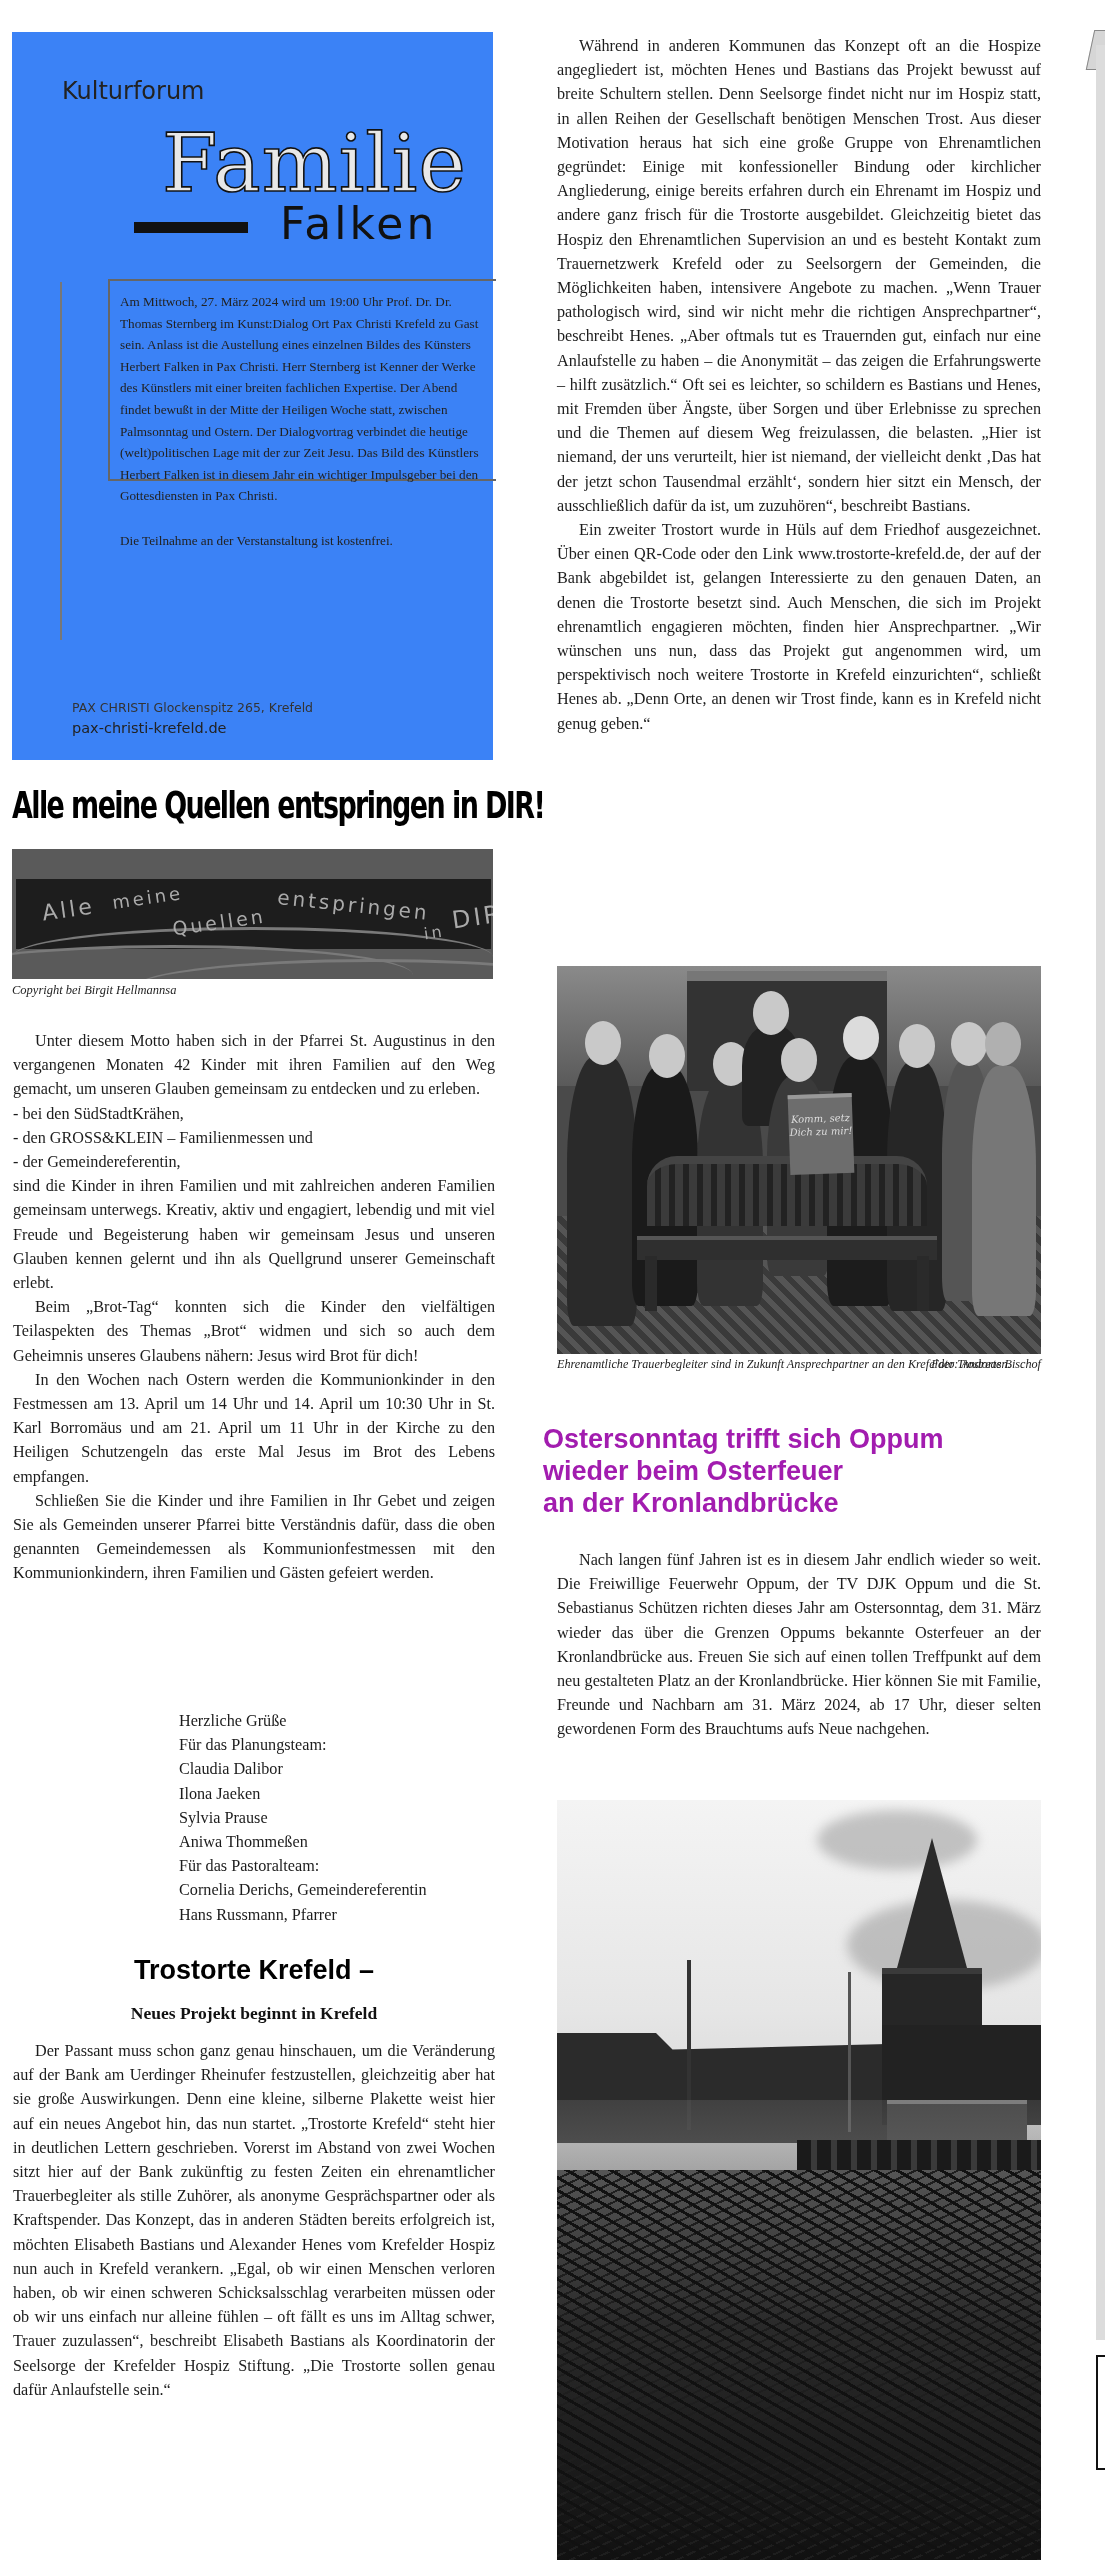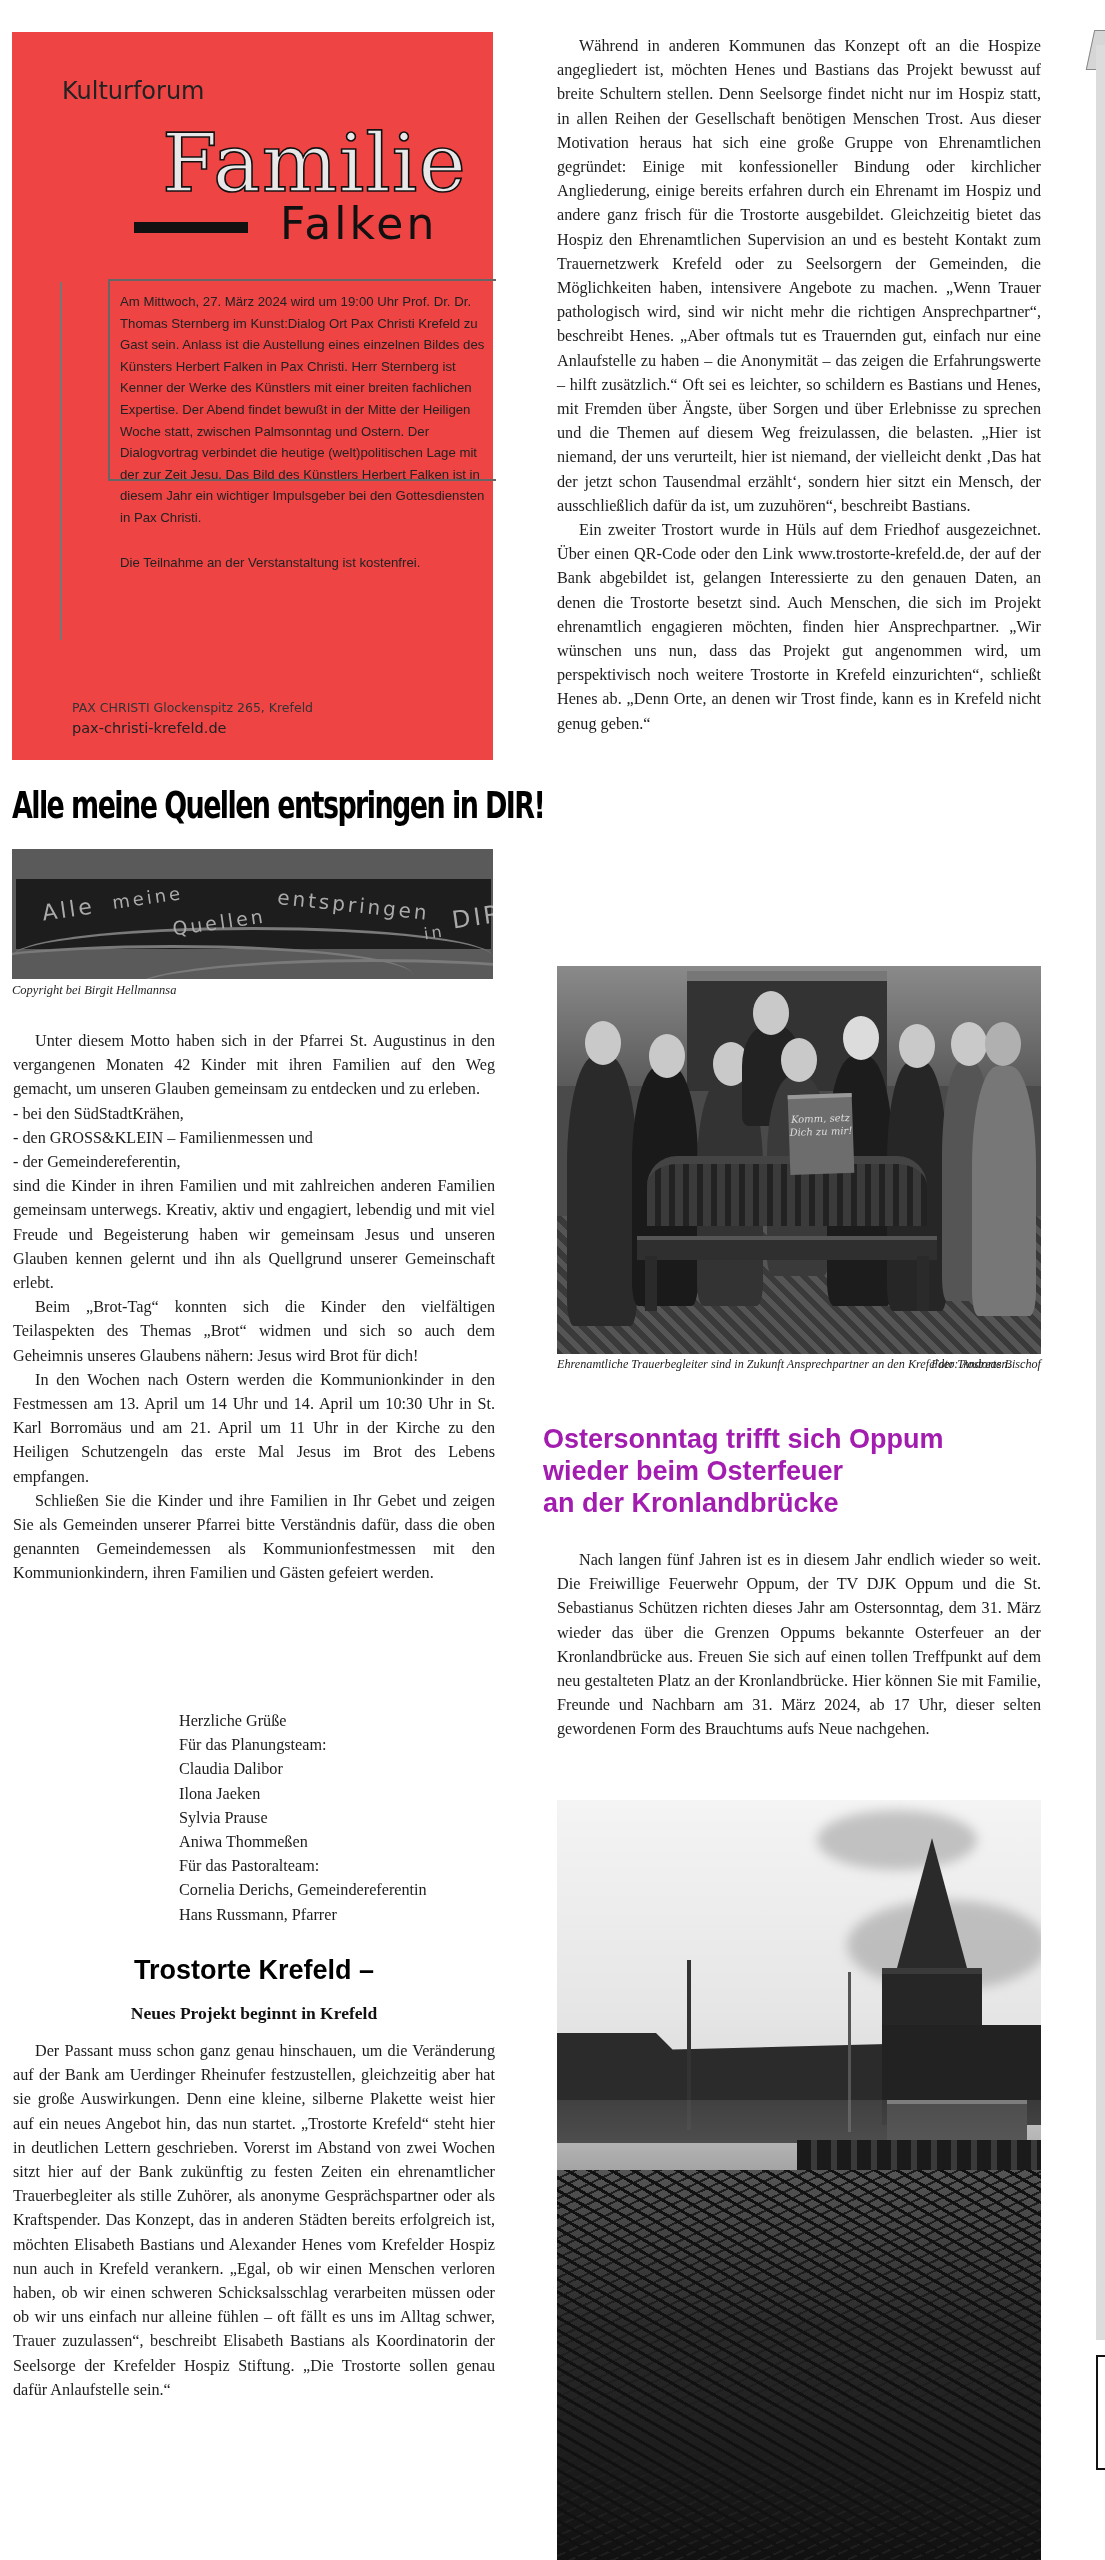--- a/index.html
+++ b/index.html
@@ -2,35 +2,35 @@
 <html><head>
 <meta charset="utf-8">
 <style>
   * { box-sizing: border-box; margin: 0; padding: 0; }
   html, body { width: 1105px; height: 2560px; background: #ffffff; overflow: hidden; }
   body { position: relative; font-family: "DejaVu Serif", "Liberation Serif", serif; color: #1a1a1a; }
 
   
   #ad-box {
     position: absolute; left: 12px; top: 32px; width: 481px; height: 728px;
-    background: #ef4444;
+    background: #3b82f6;
   }
   #ad-kulturforum { position: absolute; left: 50px; top: 45px; font-family: "DejaVu Sans", sans-serif; font-size: 24px; color: #222; }
   #ad-herbert {
     position: absolute; left: 150px; top: 92px; font-family: "DejaVu Serif", serif; font-size: 80px;
     color: #e8e8e8; -webkit-text-stroke: 1.6px #111; letter-spacing: 1px; line-height: 1;
   }
   #ad-bar { position: absolute; left: 122px; top: 190px; width: 114px; height: 11px; background: #111; }
   #ad-falken { position: absolute; left: 268px; top: 170px; font-family: "DejaVu Sans", sans-serif; font-size: 44px; color: #111; letter-spacing: 3px; line-height: 1; }
 
   #ad-vline { position: absolute; left: 48px; top: 250px; width: 2px; height: 358px; background: #777; }
   #ad-textbox {
     position: absolute; left: 96px; top: 247px; width: 388px; height: 202px;
     border: 2px solid #666; border-right: none; padding: 10px 10px 0 10px;
-    font-family: Liberation Sans, sans-serif; font-size: 13.2px; line-height: 21.6px; color: #222;
+    font-family: Liberation Serif, serif; font-size: 13.2px; line-height: 21.6px; color: #222;
   }
   #ad-textbox p + p { margin-top: 23px; }
   #ad-address { position: absolute; left: 60px; top: 668px; font-family: "DejaVu Sans", sans-serif; font-size: 12.5px; color: #333; }
   #ad-url { position: absolute; left: 60px; top: 688px; font-family: "DejaVu Sans", sans-serif; font-size: 14.5px; color: #222; }
 
   #quellen-headline {
     position: absolute; left: 12px; top: 784px; width: 481px; font-family: "DejaVu Sans", sans-serif;
     font-weight: bold; font-size: 27px; letter-spacing: -1.6px; transform: scaleY(1.35); transform-origin: left top;
     color: #000; white-space: nowrap;
   }

